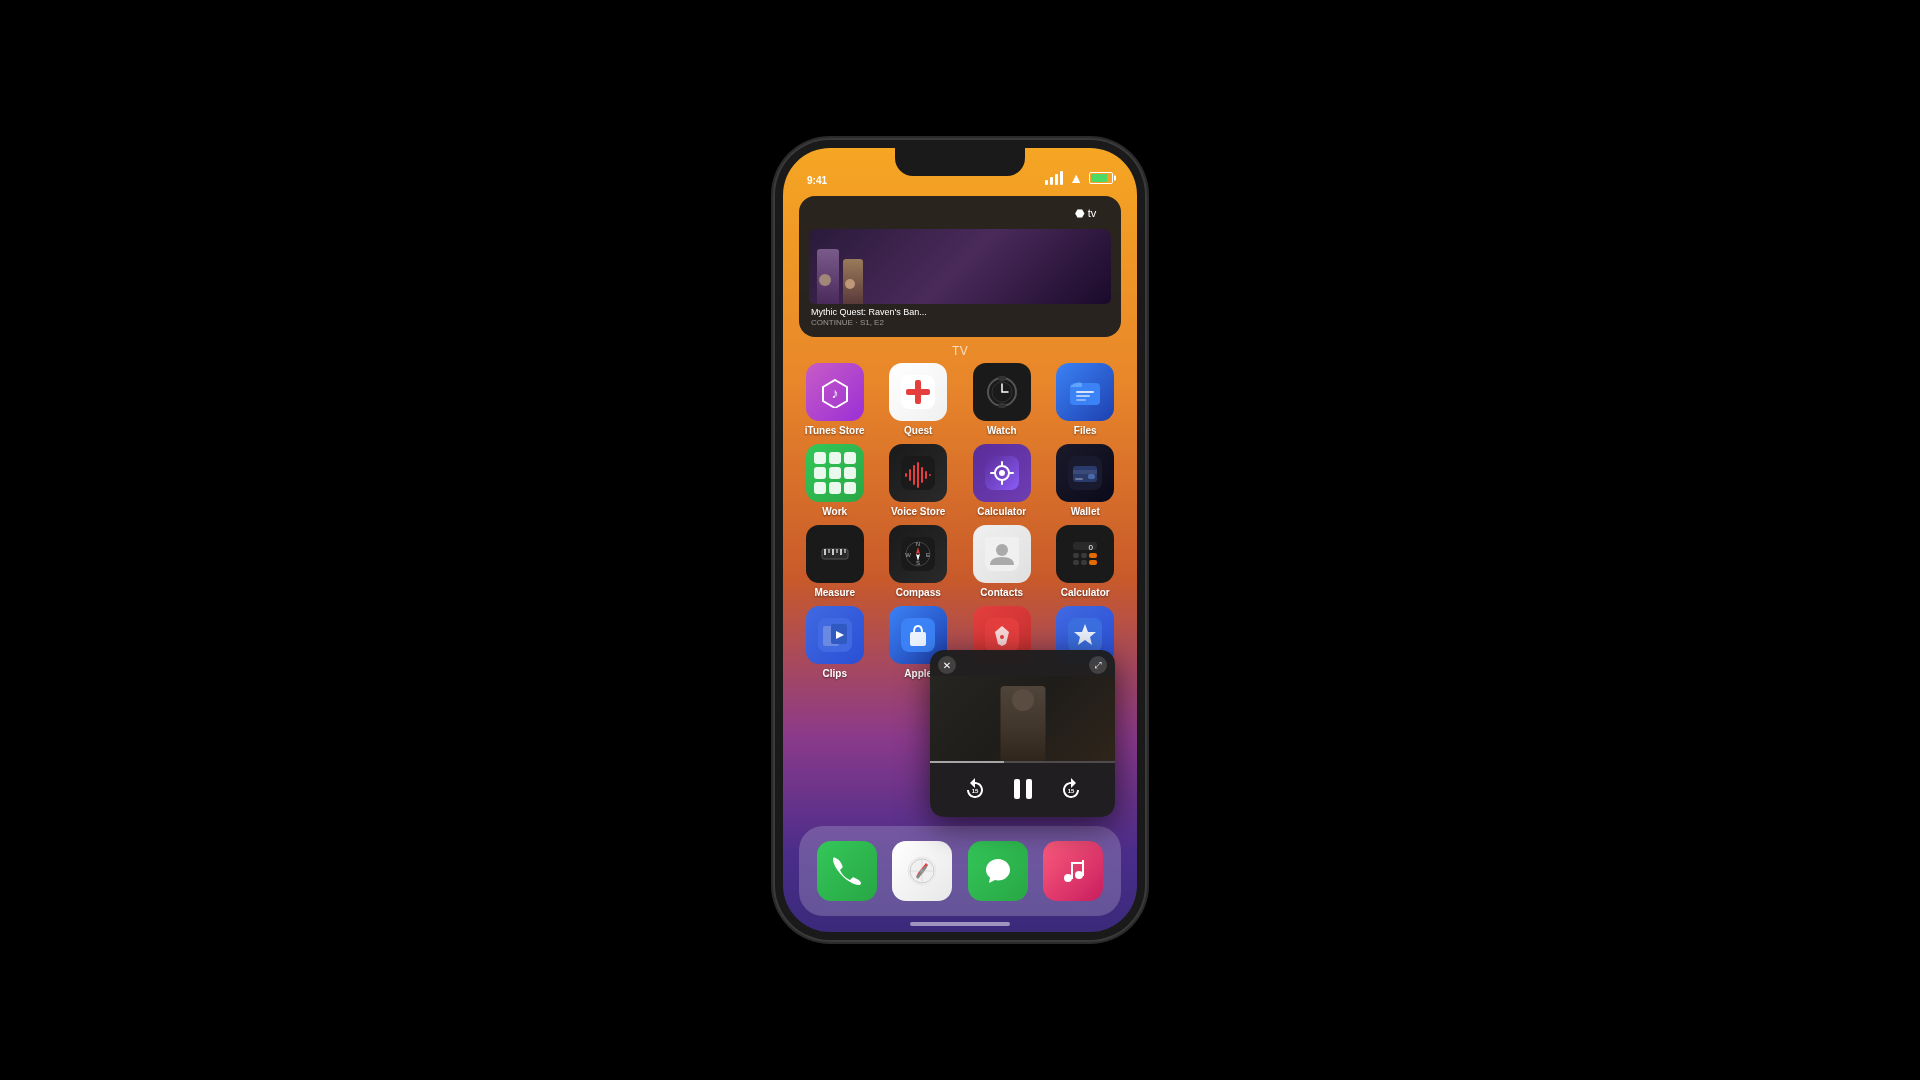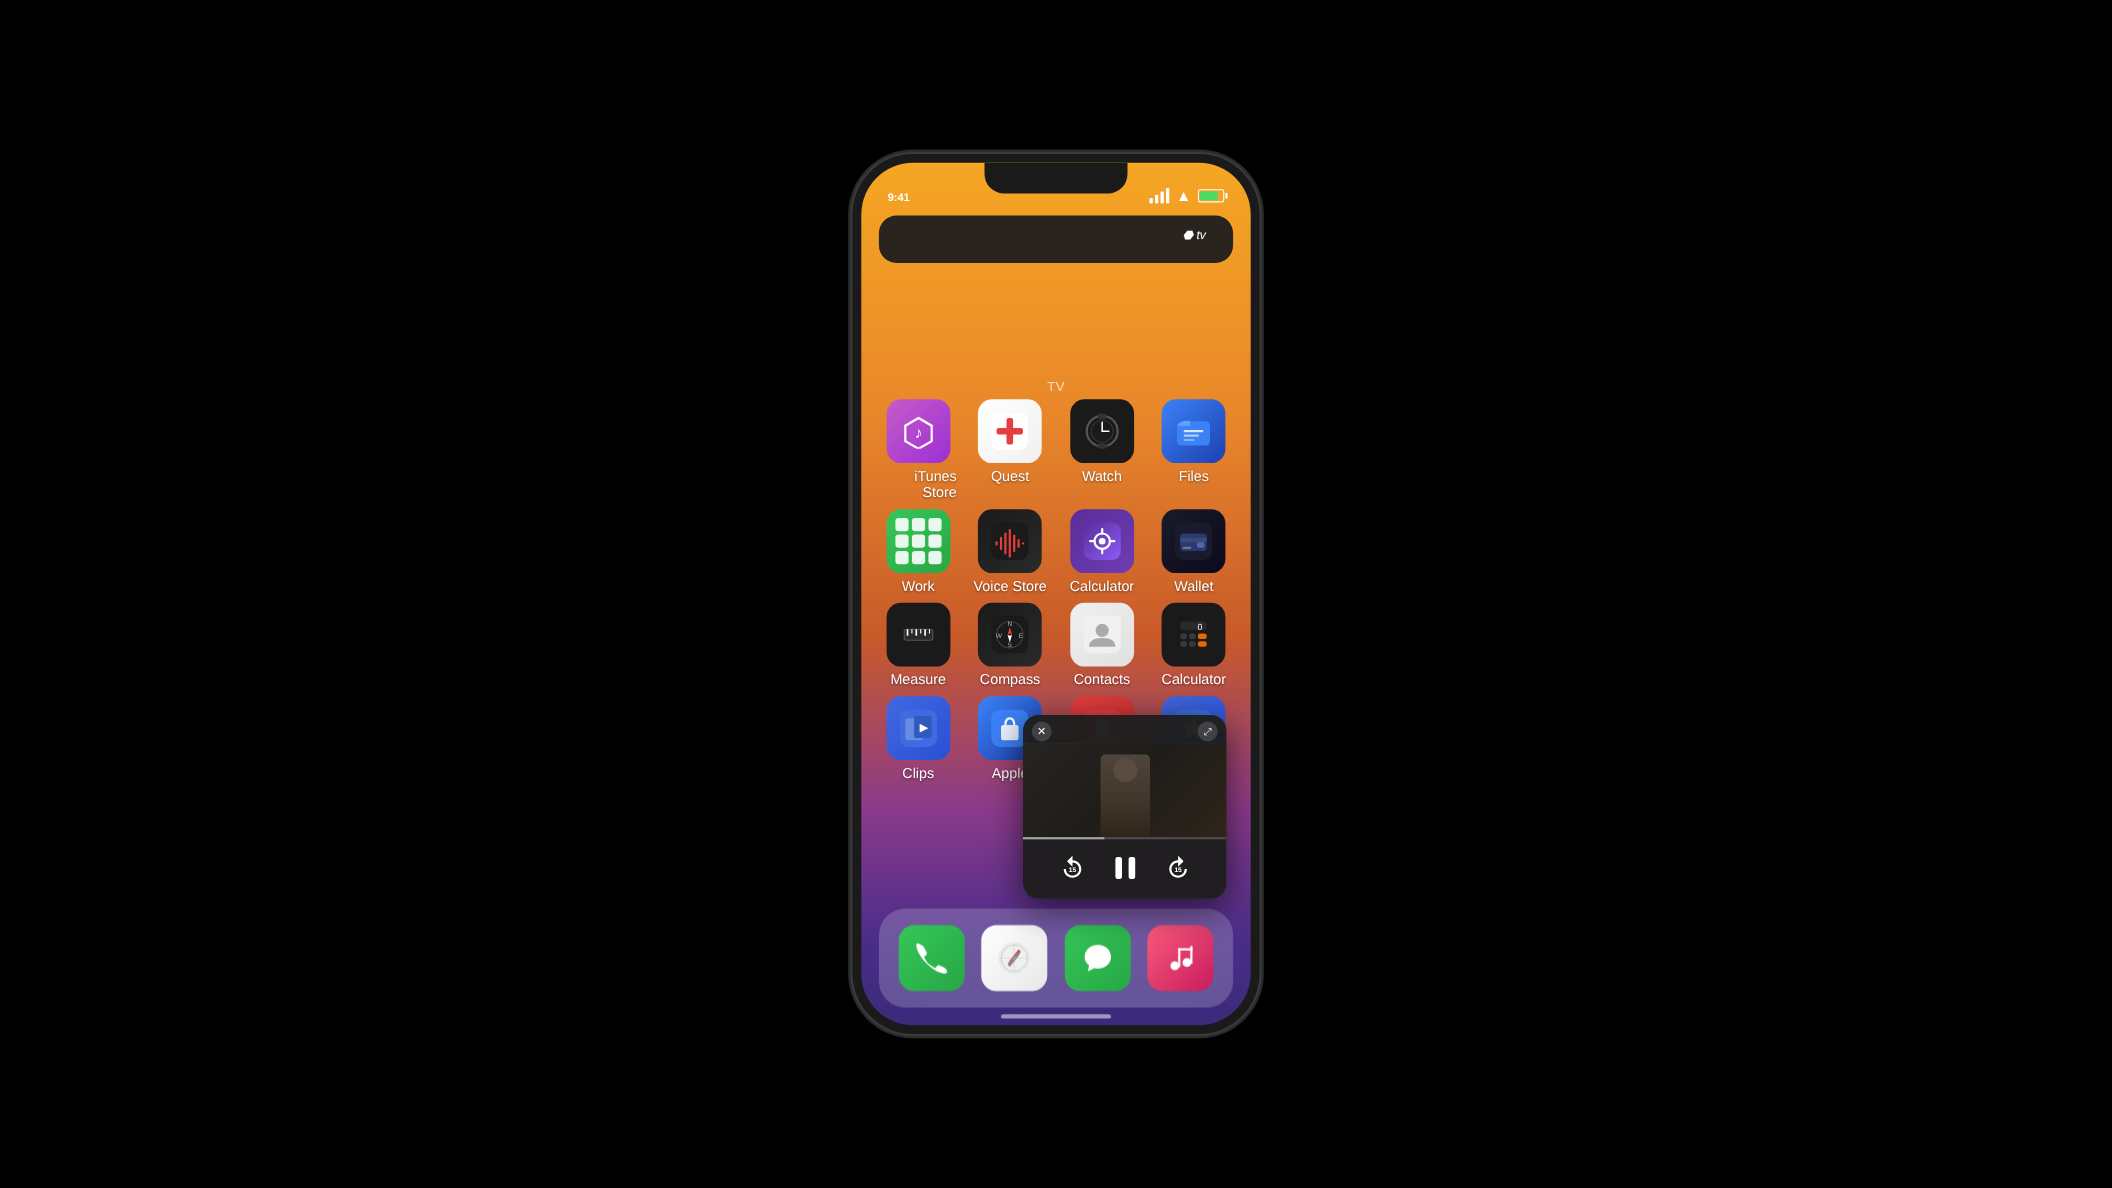--- a/index.html
+++ b/index.html
@@ -145,21 +145,20 @@
       border-radius: 16px;
       padding: 10px;
       z-index: 5;
     }
 
     .tv-widget-header {
       display: flex;
       align-items: flex-start;
       justify-content: flex-end;
       margin-bottom: 6px;
-      font-style: italic;
     }
 
     .tv-widget-title {
       font-size: 12px;
       color: rgba(255,255,255,0.7);
       margin-right: 6px;
     }
 
     .appletv-logo {
       font-size: 14px;
@@ -257,24 +256,25 @@
       border-radius: 13px;
       display: flex;
       align-items: center;
       justify-content: center;
       margin-bottom: 4px;
       position: relative;
       font-size: 28px;
     }
 
     .app-label {
-      font-size: 13px;
+      font-size: 10px;
       color: #fff;
       text-align: right;
       text-shadow: 0 1px 2px rgba(0,0,0,0.5);
+      font-weight: bold;
     }
 
     
     .icon-itunes-store {
       background: linear-gradient(135deg, #c75cc7, #9b2fd5);
     }
     .icon-watch {
       background: #1a1a1a;
     }
     .icon-files {
@@ -505,20 +505,33 @@
       <div class="tv-widget">
         <div class="tv-widget-header">
           <span class="tv-widget-title"></span>
           <span class="appletv-logo">
             <svg width="36" height="14" viewBox="0 0 36 14">
               <text x="0" y="11" font-family="Arial" font-size="11" font-weight="500" fill="white">⬣ tv</text>
             </svg>
           </span>
         </div>
         <div class="tv-widget-content">
+          <div class="tv-show-card">
+            <div class="tv-show-thumb tv-show-thumb-1">
+
+              <div style="position:absolute;bottom:0;left:8px;width:22px;height:55px;background:linear-gradient(180deg,#7a5a8a,#4a2a5a);border-radius:3px 3px 0 0;"></div>
+              <div style="position:absolute;bottom:0;left:34px;width:20px;height:45px;background:linear-gradient(180deg,#9a7a5a,#5a3a3a);border-radius:3px 3px 0 0;"></div>
+              <div style="position:absolute;bottom:18px;left:10px;width:12px;height:12px;background:#a08878;border-radius:50%;"></div>
+              <div style="position:absolute;bottom:15px;left:36px;width:10px;height:10px;background:#c09878;border-radius:50%;"></div>
+            </div>
+            <div class="tv-show-info">
+              <div class="tv-show-name">Mythic Quest: Raven's Ban...</div>
+              <div class="tv-show-sub">CONTINUE · S1, E2</div>
+            </div>
+          </div>
         </div>
       </div>
 
       <div class="tv-label">TV</div>
 
       <div class="app-grid">
 
         <div class="app-row">
           <div class="app-item">
             <div class="app-icon icon-itunes-store">

